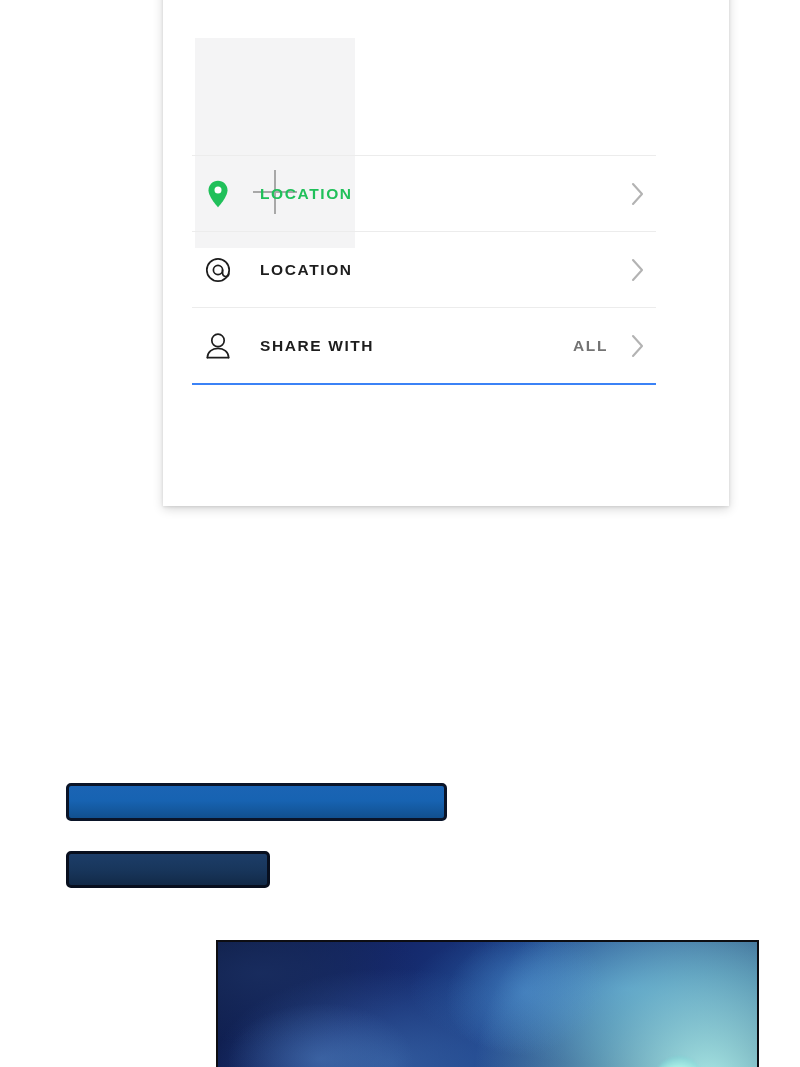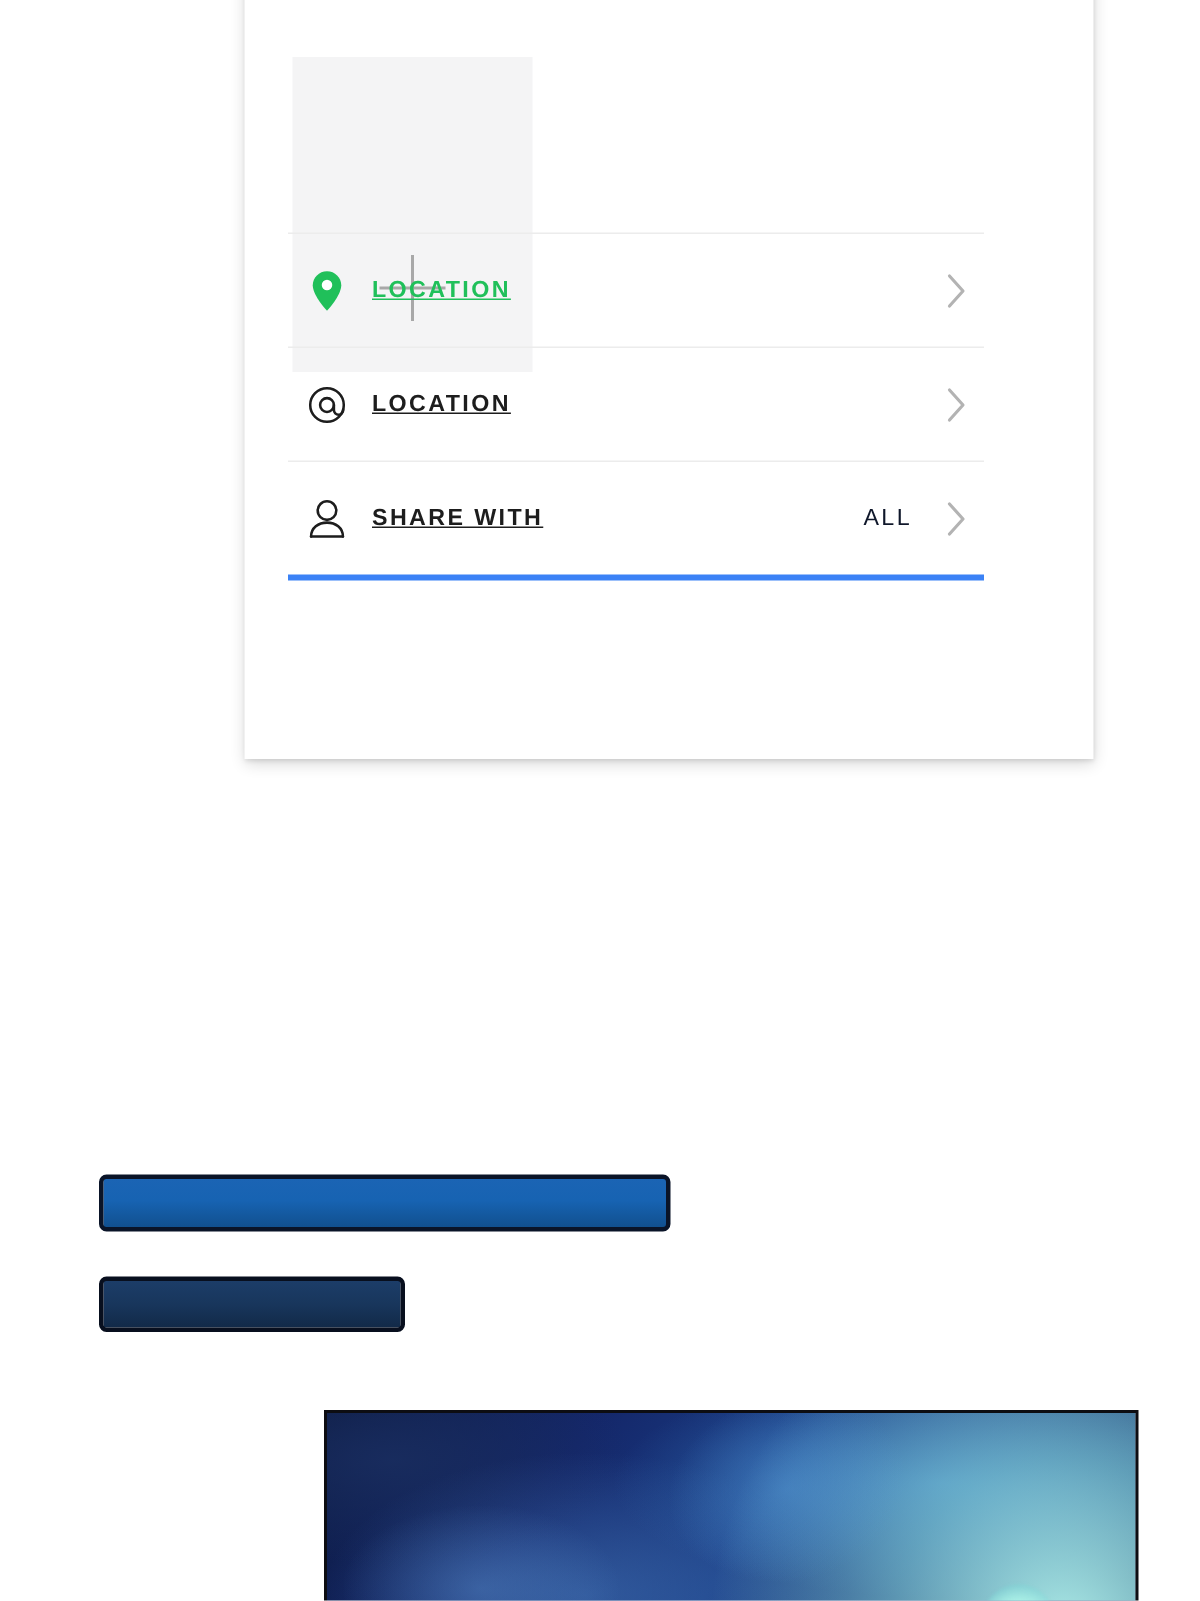--- a/index.html
+++ b/index.html
@@ -65,49 +65,48 @@
     width: 464px;
   }
   .option-row {
     position: relative;
     height: 75px;
     border-top: 1px solid #ececec;
     display: flex;
     align-items: center;
   }
   .option-row:last-child {
-    border-bottom: 4px solid #3b82f6;
+    border-bottom: 2px solid #3b82f6;
   }
   .row-icon {
     width: 44px;
     min-width: 44px;
     height: 34px;
     display: flex;
     align-items: center;
     justify-content: center;
     margin-left: 4px;
   }
   .row-label {
     font-size: 15.5px;
     font-weight: 700;
     letter-spacing: 1.6px;
     color: #1d1d1d;
-    margin-left: 8px;
+    margin-left: 20px;
     font-family: "Liberation Sans", sans-serif;
-    text-decoration: underline;
   }
   .row-label.accent {
     color: #20c05a;
   }
   .row-value {
     margin-left: auto;
     font-size: 15.5px;
-    font-weight: 400;
+    font-weight: 700;
     letter-spacing: 1.6px;
-    color: #0f172a;
+    color: #737373;
   }
   .row-chevron {
     width: 34px;
     min-width: 34px;
     display: flex;
     align-items: center;
     justify-content: center;
     margin-left: 12px;
     margin-right: 2px;
   }

